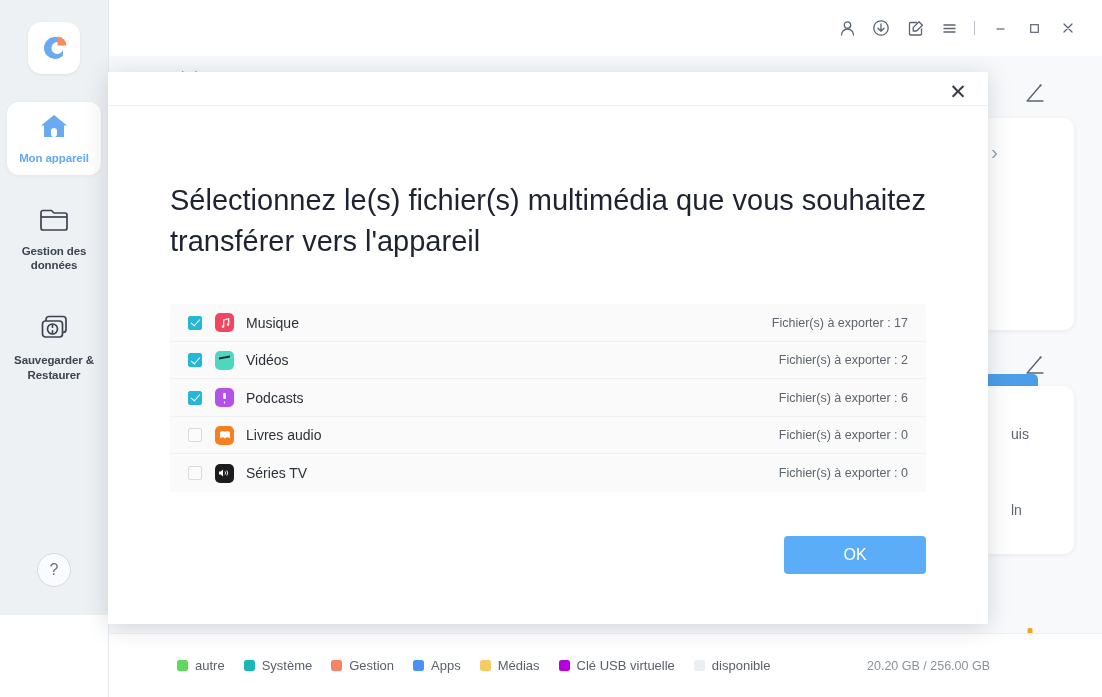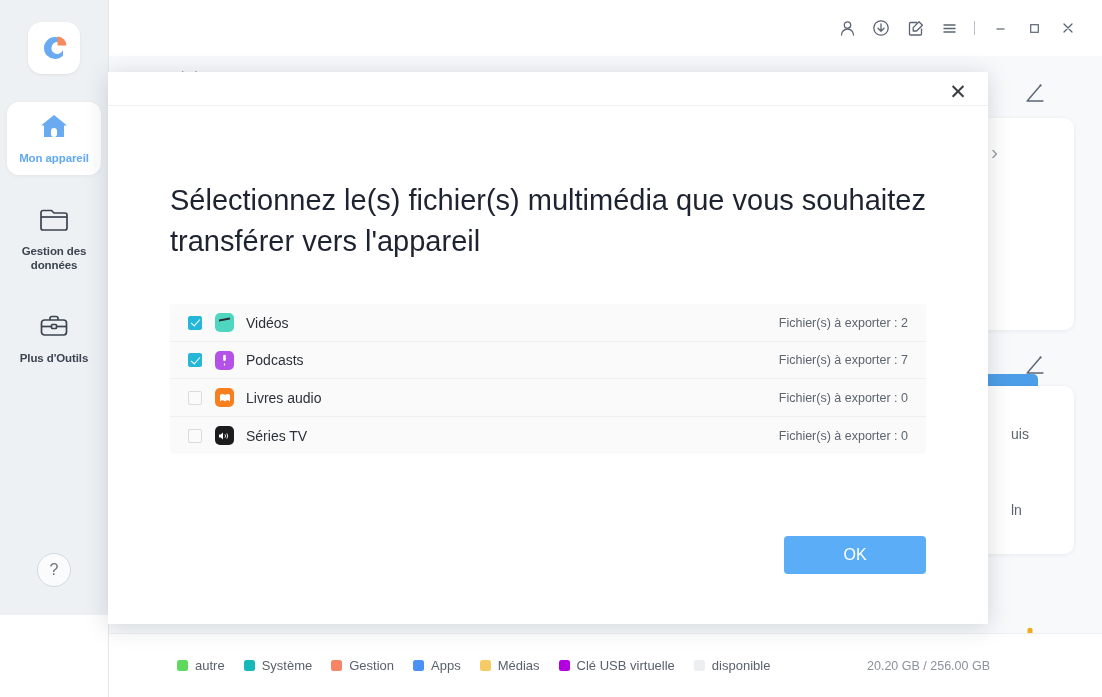--- a/index.html
+++ b/index.html
@@ -162,32 +162,32 @@
       <div class="nav-item">
         <span>
           <svg width="32" height="26" viewBox="0 0 32 26" fill="none" stroke="#3c4450" stroke-width="1.7">
             <path d="M3 8 L3 21 a2 2 0 0 0 2 2 L27 23 a2 2 0 0 0 2-2 L29 8 a2 2 0 0 0-2-2 L16 6 L13.5 3.5 L5 3.5 a2 2 0 0 0-2 2 Z"></path>
             <path d="M3 10 L29 10"></path>
           </svg>
         </span>
         <span class="nav-label">Gestion des données</span>
       </div>
 
-
       <div class="nav-item">
         <span>
-          <svg width="32" height="26" viewBox="0 0 32 26" fill="none" stroke="#3c4450" stroke-width="1.7">
-            <path d="M12 6 L12 4.5 a2 2 0 0 1 2-2 L18 2.5 a2 2 0 0 1 2 2 L20 6"></path>
-            <rect x="3.5" y="6" width="25" height="15" rx="3"></rect>
-            <path d="M3.5 12.5 L28.5 12.5"></path>
-            <rect x="13.5" y="10.5" width="5" height="4" rx="1" fill="#eef1f4"></rect>
+          <svg width="30" height="28" viewBox="0 0 30 28" fill="none" stroke="#3c4450" stroke-width="1.7">
+            <rect x="7" y="2.5" width="20" height="16" rx="3"></rect>
+            <rect x="3.5" y="7" width="20" height="16" rx="3" fill="#eef1f4"></rect>
+            <circle cx="13.5" cy="15" r="5"></circle>
+            <path d="M13.5 10.5 L13.5 13.2 M13.5 19.5 L13.5 16.8" stroke-linecap="round"></path>
           </svg>
         </span>
-        <span class="nav-label">Plus d'Outils</span>
-      </div>
+        <span class="nav-label">Sauvegarder &amp; Restaurer</span>
+      </div>
+
     </div>
 
     <div class="help-btn">
       <span>?</span>
     </div>
   </div>
 
   <div class="main">
 
     <div class="titlebar">
@@ -306,20 +306,30 @@
   <div class="scrim"></div>
   <div class="modal">
     <div class="modal-head">
       <div class="modal-close">✕</div>
     </div>
 
     <div class="modal-body">
       <h1 class="modal-title">Sélectionnez le(s) fichier(s) multimédia que vous souhaitez transférer vers l'appareil</h1>
 
       <div class="file-list">
+        <div class="file-row">
+          <span class="cbox on"></span>
+          <span class="app-ico" style="background:#f3455f;">
+            <svg width="11" height="11" viewBox="0 0 11 11" fill="#ffffff">
+                <path d="M4 8.2 a1.3 1.3 0 1 0 1.3 1.3 L5.3 3.4 L9 2.4 L9 6.3 a1.3 1.3 0 1 0 1.3 1.3 L10.3 1 L4 2.6 Z"></path>
+              </svg>
+          </span>
+          <span class="row-label">Musique</span>
+          <span class="row-count">Fichier(s) à exporter : 17</span>
+        </div>
 
         <div class="file-row">
           <span class="cbox on"></span>
           <span class="app-ico" style="background:#4ed6c0;">
             <svg width="13" height="11" viewBox="0 0 13 11">
                 <path d="M1 2.4 L12 0.6 L12 2.6 L1 4.4 Z" fill="#2b2b2e"></path>
                 <rect x="1" y="4.2" width="11" height="6" rx="1" fill="none"></rect>
               </svg>
           </span>
           <span class="row-label">Vidéos</span>
@@ -328,21 +338,21 @@
 
         <div class="file-row">
           <span class="cbox on"></span>
           <span class="app-ico" style="background:#b451e8;">
             <svg width="9" height="12" viewBox="0 0 9 12" fill="#ffffff">
                 <rect x="3.2" y="0.8" width="2.6" height="6.2" rx="1.3"></rect>
                 <path d="M4.5 9.6 L4.5 11.4" stroke="#ffffff" stroke-width="1.2"></path>
               </svg>
           </span>
           <span class="row-label">Podcasts</span>
-          <span class="row-count">Fichier(s) à exporter : 7</span>
+          <span class="row-count">Fichier(s) à exporter : 6</span>
         </div>
 
         <div class="file-row">
           <span class="cbox"></span>
           <span class="app-ico" style="background:#f87f1e;">
             <svg width="12" height="10" viewBox="0 0 12 10" fill="#ffffff">
                 <path d="M6 2 a3.4 3.4 0 0 0-5 0 L1 8.4 a3.4 3.4 0 0 1 5 0 Z"></path>
                 <path d="M6 2 a3.4 3.4 0 0 1 5 0 L11 8.4 a3.4 3.4 0 0 0-5 0 Z"></path>
               </svg>
           </span>

